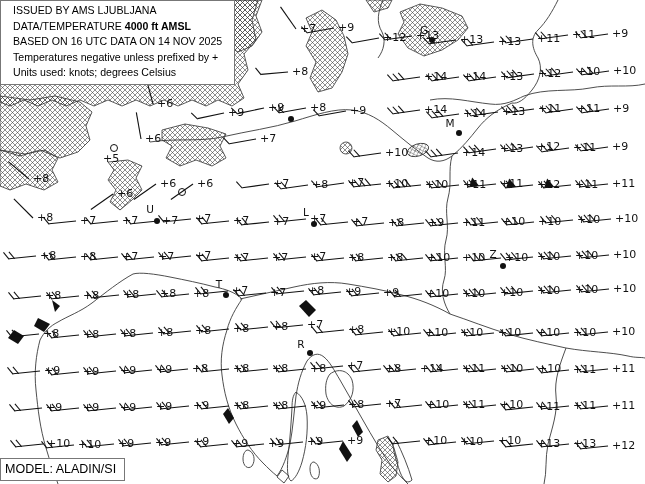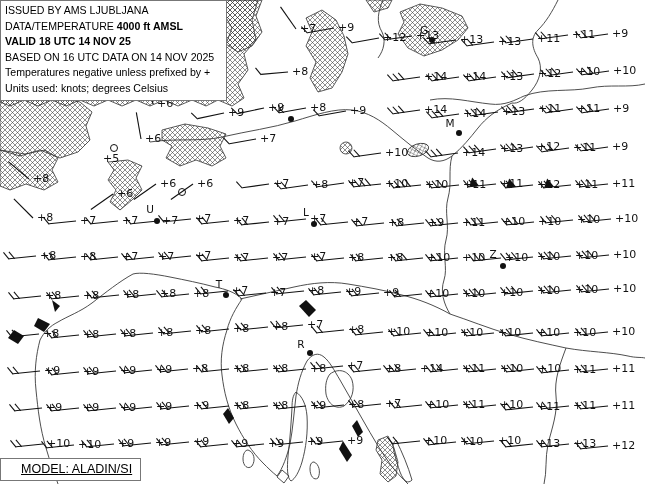--- a/index.html
+++ b/index.html
@@ -1,22 +1,22 @@
 <!DOCTYPE html>
 <html><head>
 <meta charset="utf-8">
 <style>
   html,body{margin:0;padding:0;background:#fff;}
   #stage{position:relative;width:645px;height:484px;background:#fff;overflow:hidden;
          font-family:"Liberation Sans",sans-serif;}
   #map-svg{position:absolute;left:0;top:0;}
   .infobox{position:absolute;background:#fff;border:1px solid #777;color:#000;
-           font-size:10.6px;line-height:15.6px;padding:2px 5px 3px 4px;z-index:5;}
+           font-size:10.6px;line-height:15.6px;padding:2px 5px 3px 12px;z-index:5;}
   #header-box{left:0;top:0;width:216px;}
-  #footer-box{left:0;top:458px;font-size:12.5px;line-height:16px;padding:2px 8px 3px 20px;text-decoration:underline;}
+  #footer-box{left:0;top:458px;font-size:12.5px;line-height:16px;padding:2px 8px 3px 4px;}
   .b{font-weight:bold;}
 </style>
 </head>
 <body>
 
 <div id="stage">
 
   <svg id="map-svg" width="645" height="484" viewBox="0 0 645 484">
       <defs>
         <pattern id="xh" patternUnits="userSpaceOnUse" width="5" height="5">
@@ -1050,21 +1050,20 @@
       <circle cx="226" cy="295" r="3" fill="#111111"></circle>
       <text x="493" y="258" font-size="10.5" fill="#111111" text-anchor="middle" font-family="&quot;DejaVu Sans&quot;,&quot;Liberation Sans&quot;,sans-serif">Z</text>
       <circle cx="503" cy="266" r="3" fill="#111111"></circle>
       <text x="301" y="348" font-size="10.5" fill="#111111" text-anchor="middle" font-family="&quot;DejaVu Sans&quot;,&quot;Liberation Sans&quot;,sans-serif">R</text>
       <circle cx="310" cy="353" r="3" fill="#111111"></circle>
     </svg>
 
   <div id="header-box" class="infobox">
     <div>ISSUED BY AMS LJUBLJANA</div>
     <div><span>DATA/TEMPERATURE </span><span class="b">4000 ft AMSL</span></div>
-    <div class="b">VALID 18 UTC 14 NOV 25</div>
     <div>BASED ON 16 UTC DATA ON 14 NOV 2025</div>
     <div>Temperatures negative unless prefixed by +</div>
     <div>Units used: knots; degrees Celsius</div>
   </div>
 
   <div id="footer-box" class="infobox">
     <span>MODEL: ALADIN/SI</span>
   </div>
 
 </div>

